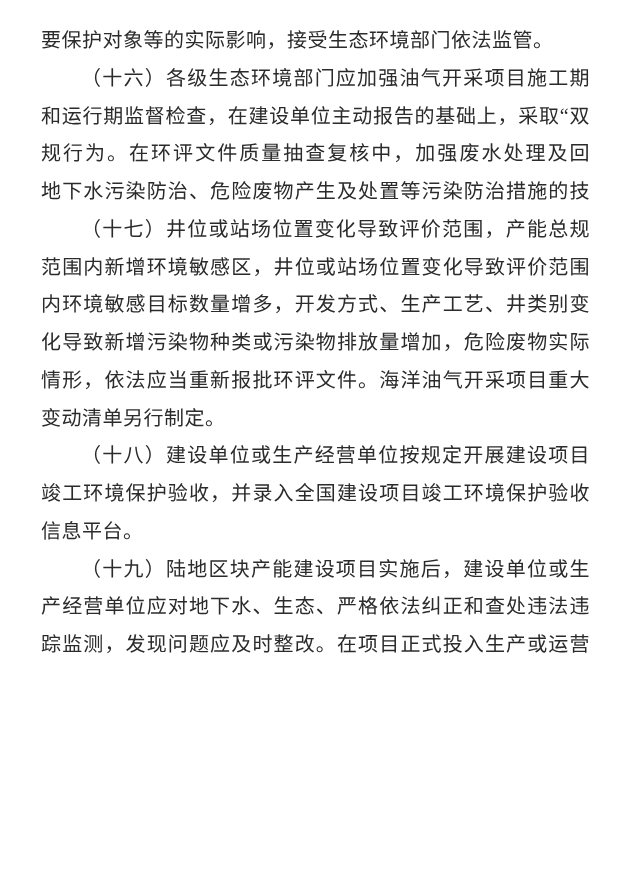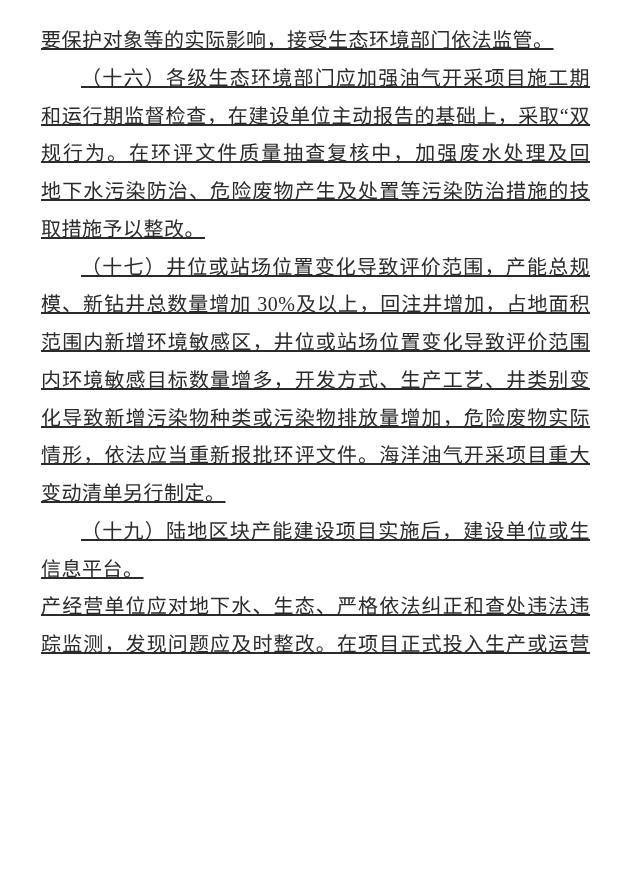--- a/index.html
+++ b/index.html
@@ -18,21 +18,20 @@
   }
   .doc{
     position:absolute;
     left:41px;
     top:22px;
     width:549px;
     color:var(--ink);
     font-size:20px;
     line-height:37.75px;
     letter-spacing:0.5px;
-    text-decoration:underline;
   }
   .ln{
     height:37.75px;
     overflow:hidden;
     text-align:justify;
     text-align-last:justify;
     white-space:normal;
   }
   
   .ln.end{
@@ -47,26 +46,26 @@
 </head>
 <body>
 
 <div class="page">
   <div class="doc">
     <div class="ln end">要保护对象等的实际影响，接受生态环境部门依法监管。</div>
     <div class="ln ind">（十六）各级生态环境部门应加强油气开采项目施工期</div>
     <div class="ln">和运行期监督检查，在建设单位主动报告的基础上，采取“双</div>
     <div class="ln">规行为。在环评文件质量抽查复核中，加强废水处理及回用、</div>
     <div class="ln">地下水污染防治、危险废物产生及处置等污染防治措施的技</div>
-    <div class="ln end">取措施予以整改。</div>
     <div class="ln ind">（十七）井位或站场位置变化导致评价范围，产能总规</div>
-    <div class="ln">模、新钻井总数量增加 30%及以上，回注井增加，占地面积</div>
     <div class="ln">范围内新增环境敏感区，井位或站场位置变化导致评价范围</div>
     <div class="ln">内环境敏感目标数量增多，开发方式、生产工艺、井类别变</div>
     <div class="ln">化导致新增污染物种类或污染物排放量增加，危险废物实际</div>
     <div class="ln">情形，依法应当重新报批环评文件。海洋油气开采项目重大</div>
     <div class="ln end">变动清单另行制定。</div>
+    <div class="ln ind">（十八）建设单位或生产经营单位按规定开展建设项目</div>
+    <div class="ln">竣工环境保护验收，并录入全国建设项目竣工环境保护验收</div>
+    <div class="ln end">信息平台。</div>
     <div class="ln ind">（十九）陆地区块产能建设项目实施后，建设单位或生</div>
-    <div class="ln end">信息平台。</div>
     <div class="ln">产经营单位应对地下水、生态、严格依法纠正和查处违法违</div>
     <div class="ln">踪监测，发现问题应及时整改。在项目正式投入生产或运营</div>
   </div>
 </div>
 
 </body></html>

